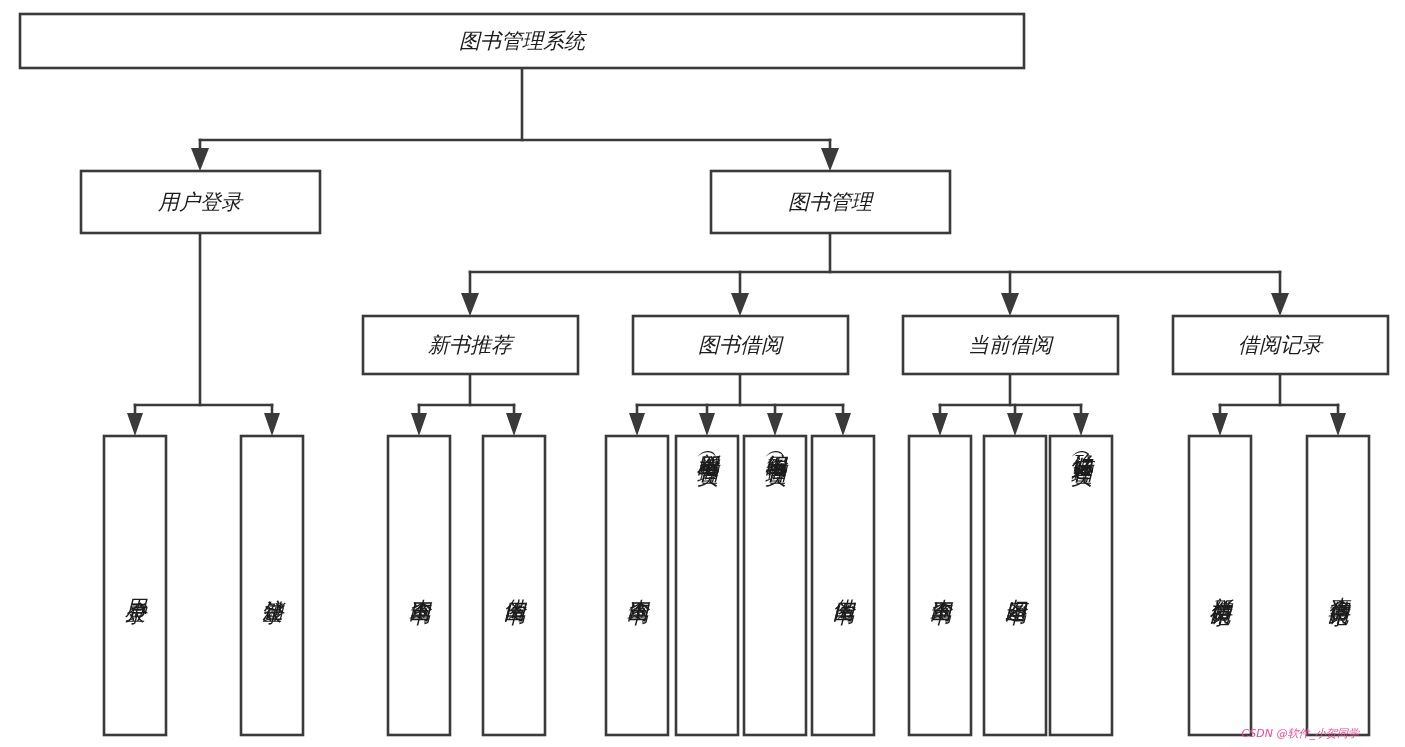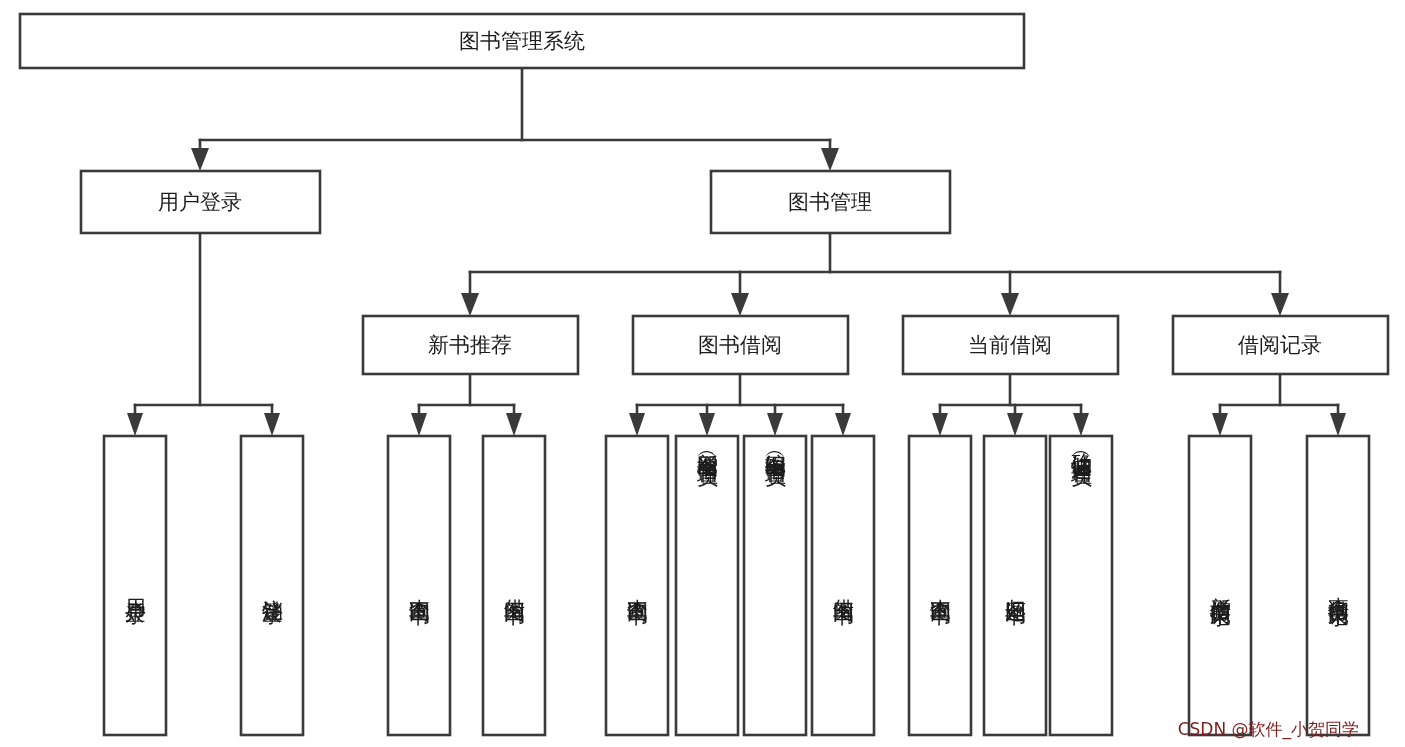--- a/index.html
+++ b/index.html
@@ -11,20 +11,21 @@
     width: 1405px;
     height: 747px;
     overflow: hidden;
     font-family: "DejaVu Sans", "Liberation Sans", sans-serif;
   }
   #diagram-root {
     position: relative;
     width: 1367px;
     height: 747px;
     background: #ffffff;
+    font-style: italic;
   }
   svg.diagram-canvas {
     position: absolute;
     top: 0;
     left: 0;
     width: 1405px;
     height: 747px;
     display: block;
   }
   .node-box {
@@ -65,22 +66,22 @@
     letter-spacing: 2px;
     color: #1c1c1c;
     white-space: nowrap;
     text-align: center;
   }
   .watermark {
     position: absolute;
     right: 8px;
     bottom: 6px;
     font-family: "DejaVu Sans", "Liberation Sans", sans-serif;
-    font-size: 17px;
-    color: #7f1d1d;
+    font-size: 11px;
+    color: #ec4899;
     white-space: nowrap;
     user-select: none;
   }
 </style>
 </head>
 <body>
 
 <div id="diagram-root">
 
   <svg class="diagram-canvas" viewBox="0 0 1405 747">

